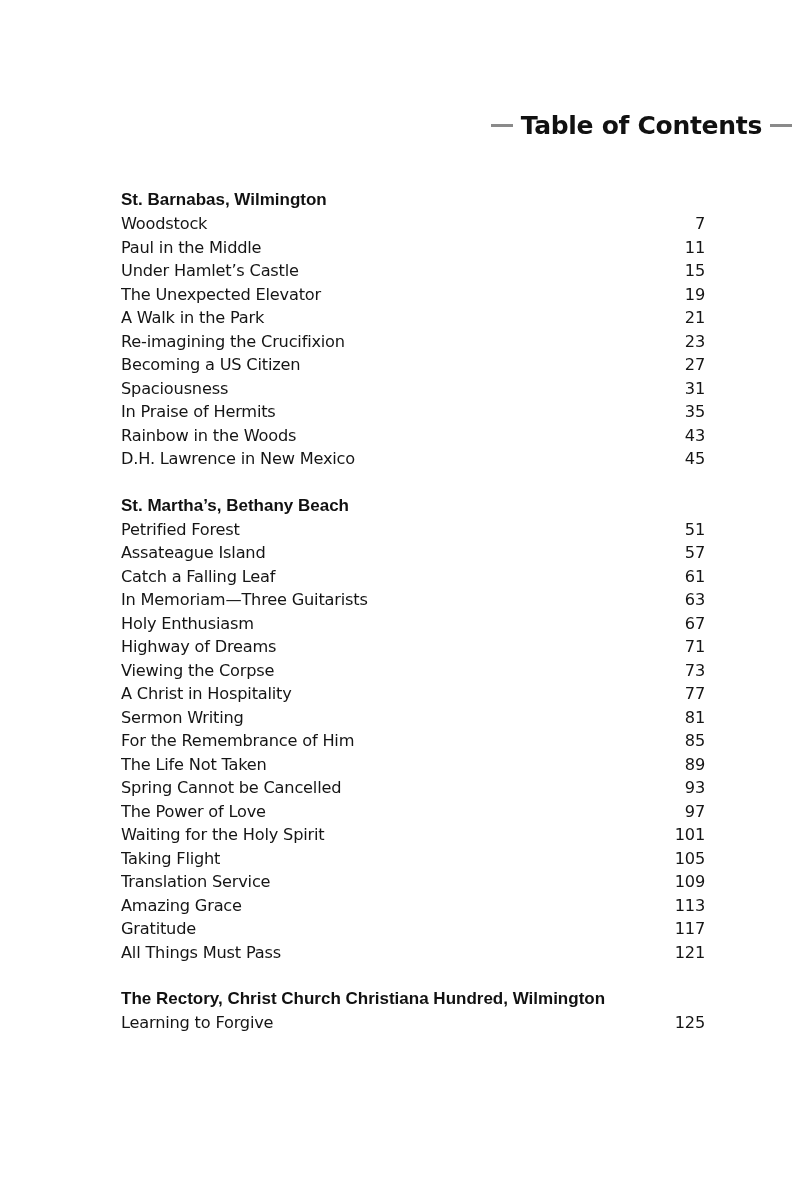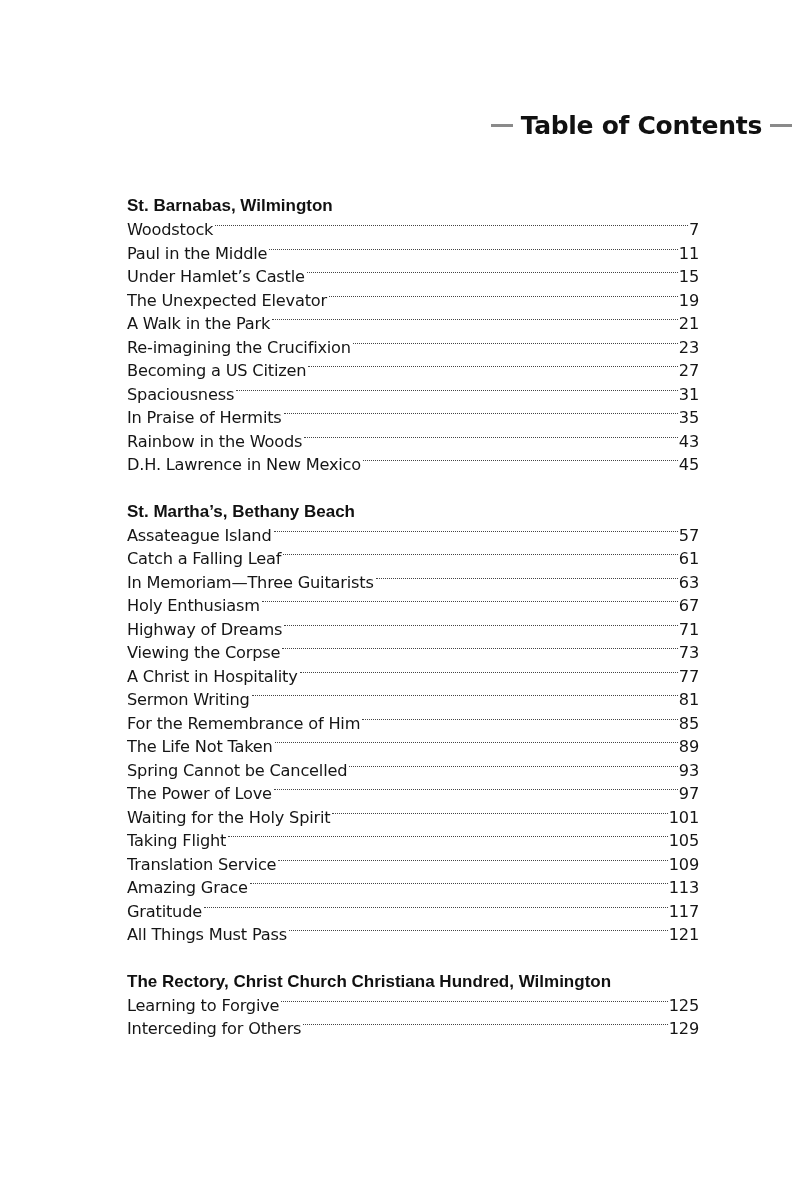--- a/index.html
+++ b/index.html
@@ -38,37 +38,37 @@
       position: relative;
       top: -2px;
     }
     .toc {
       position: absolute;
       left: 121px;
       width: 584px;
       top: 188px;
     }
     .section {
-      margin: 6px;
+      margin: 0;
     }
     .section + .section {
       margin-top: 23px;
     }
     .section-heading {
       font-family: "Liberation Sans", sans-serif;
       font-weight: bold;
       font-size: 17px;
       line-height: 24px;
       height: 24px;
       color: #111111;
       white-space: nowrap;
     }
     .entry {
       display: flex;
-      align-items: center;
+      align-items: flex-start;
       height: 23.5px;
       line-height: 23.5px;
       font-family: "DejaVu Sans", sans-serif;
       font-size: 16.2px;
       color: #151515;
       letter-spacing: -0.2px;
       white-space: nowrap;
       overflow: hidden;
     }
     .entry .title {
@@ -149,20 +149,25 @@
       </div>
       <div class="entry">
         <span class="title">D.H. Lawrence in New Mexico</span>
         <span class="leader"></span>
         <span class="page">45</span>
       </div>
     </div>
     <div class="section">
       <div class="section-heading">St. Martha’s, Bethany Beach</div>
       <div class="entry">
+        <span class="title">Petrified Forest</span>
+        <span class="leader"></span>
+        <span class="page">51</span>
+      </div>
+      <div class="entry">
         <span class="title">Assateague Island</span>
         <span class="leader"></span>
         <span class="page">57</span>
       </div>
       <div class="entry">
         <span class="title">Catch a Falling Leaf</span>
         <span class="leader"></span>
         <span class="page">61</span>
       </div>
       <div class="entry">
@@ -245,20 +250,15 @@
         <span class="leader"></span>
         <span class="page">121</span>
       </div>
     </div>
     <div class="section">
       <div class="section-heading">The Rectory, Christ Church Christiana Hundred, Wilmington</div>
       <div class="entry">
         <span class="title">Learning to Forgive</span>
         <span class="leader"></span>
         <span class="page">125</span>
-      </div>
-      <div class="entry">
-        <span class="title">Interceding for Others</span>
-        <span class="leader"></span>
-        <span class="page">129</span>
       </div>
     </div>
   </div>
 
 </body></html>

